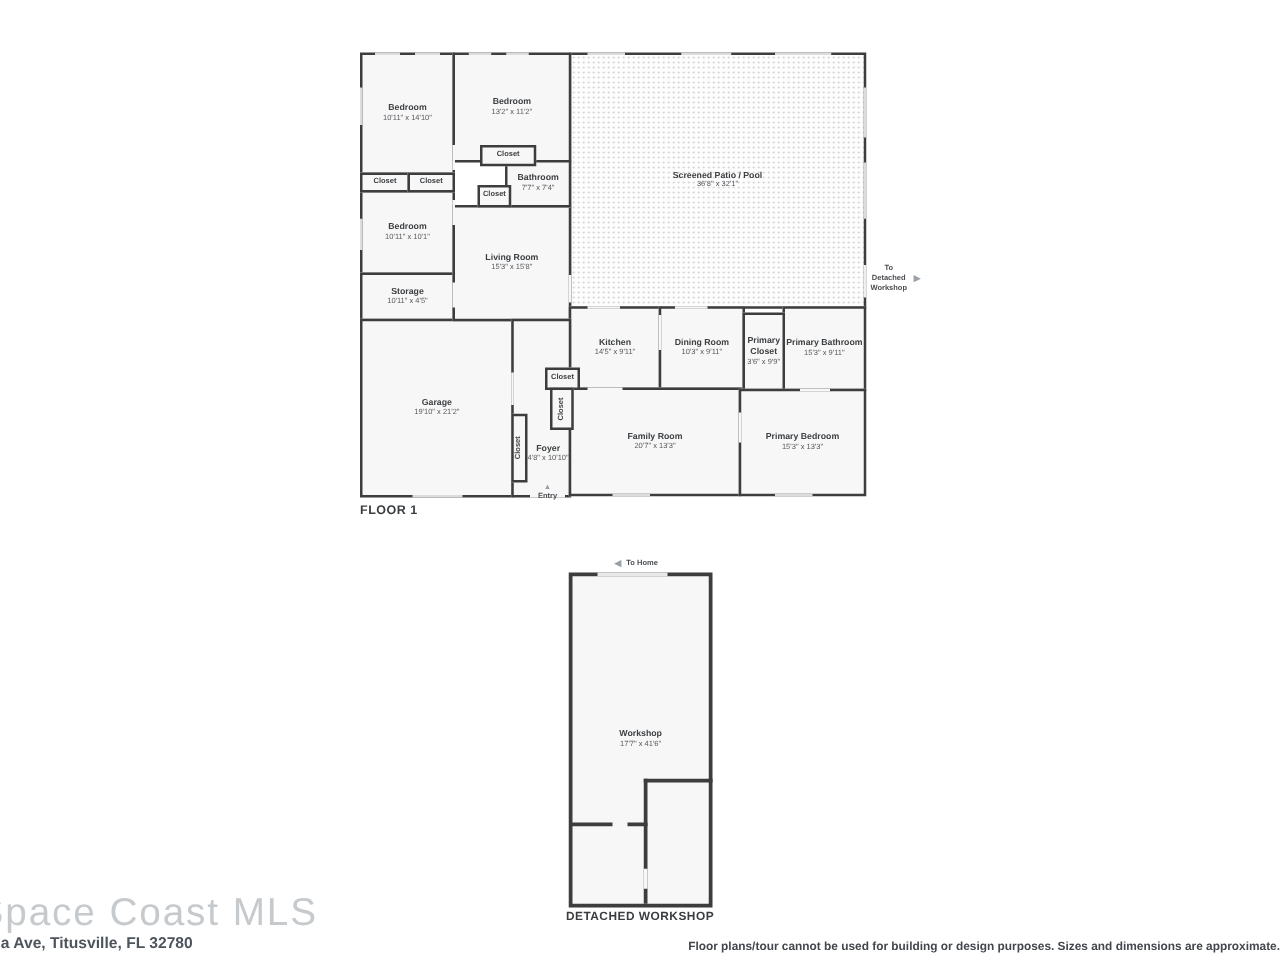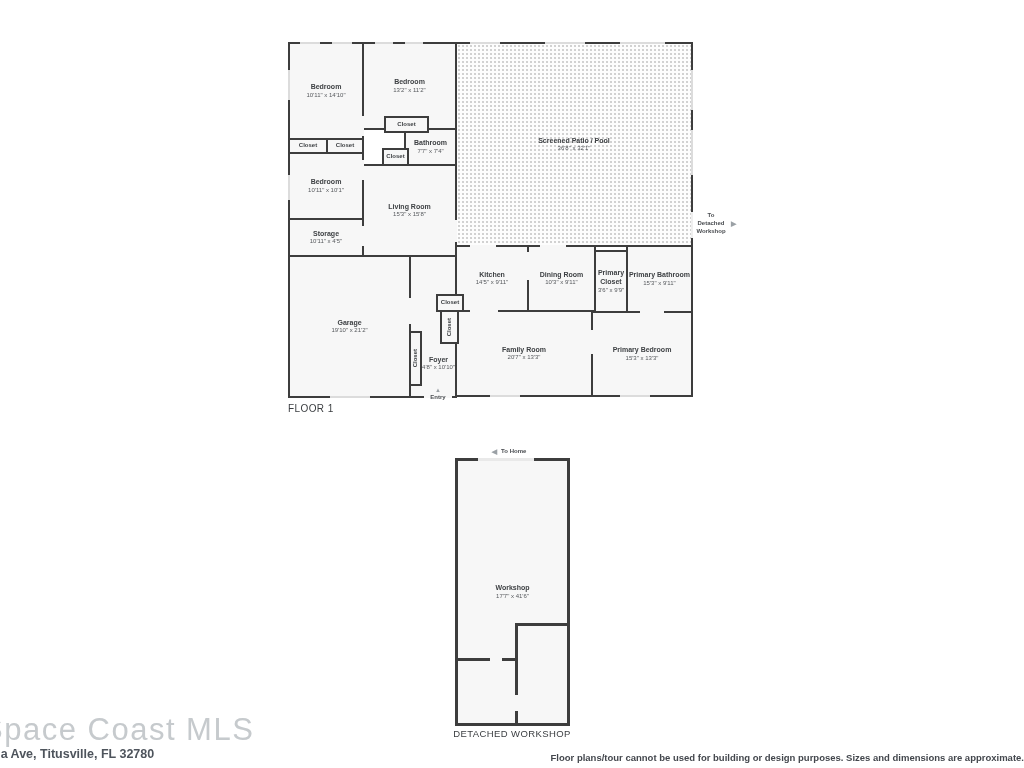--- a/index.html
+++ b/index.html
@@ -19,21 +19,21 @@
   .closet .rname{font-size:6px;font-weight:600;}
   .vert .rname{writing-mode:vertical-rl;transform:rotate(180deg);}
   .patio{
     background-color:#fdfdfd;
     background-image:radial-gradient(#d0d0d0 0.7px, transparent 0.9px);
     background-size:4px 4px;
   }
   .wall{position:absolute;background:#3d3d3d;}
   .gap{position:absolute;background:#f7f7f7;}
   .win{position:absolute;background:#dcdcdc;}
-  .plan-title{position:absolute;font-size:10px;font-weight:400;color:#3a3d40;letter-spacing:.4px;}
+  .plan-title{position:absolute;font-size:10px;font-weight:700;color:#3a3d40;letter-spacing:.4px;}
   .navlabel{position:absolute;font-size:6px;font-weight:700;color:#4a4d51;line-height:1.35;}
   .arrow{color:#9aa0a5;font-size:7px;line-height:1;}
   .to-workshop{display:flex;align-items:center;gap:3px;width:52px;}
   .to-workshop .txt{width:34px;text-align:center;}
   .to-home{display:flex;align-items:center;gap:4px;justify-content:center;width:70px;}
   .entry-label{text-align:center;width:40px;}
   .entry-label .arrow{font-size:6px;display:block;}
   .logo{
     position:absolute;left:-18px;top:712px;font-size:31px;font-weight:400;
     color:#c6cacd;letter-spacing:1.5px;white-space:nowrap;

